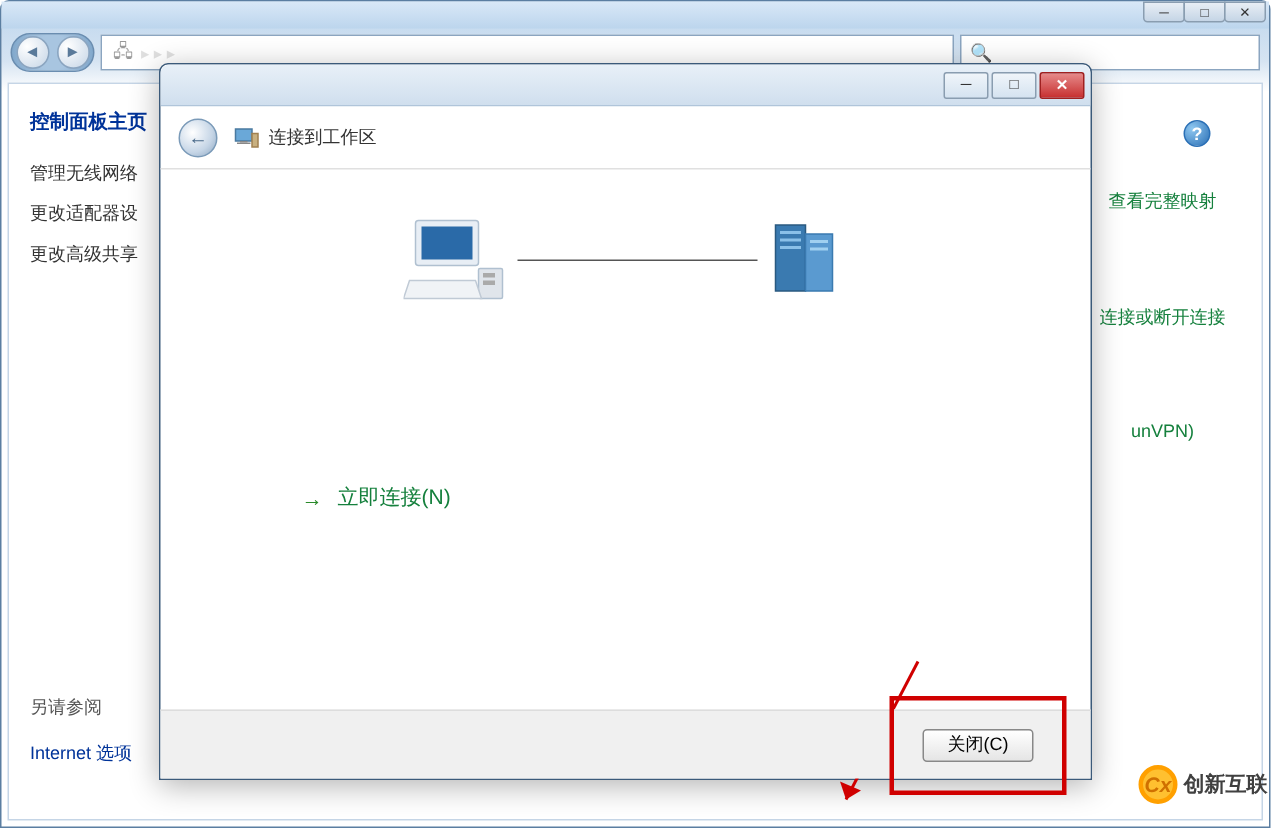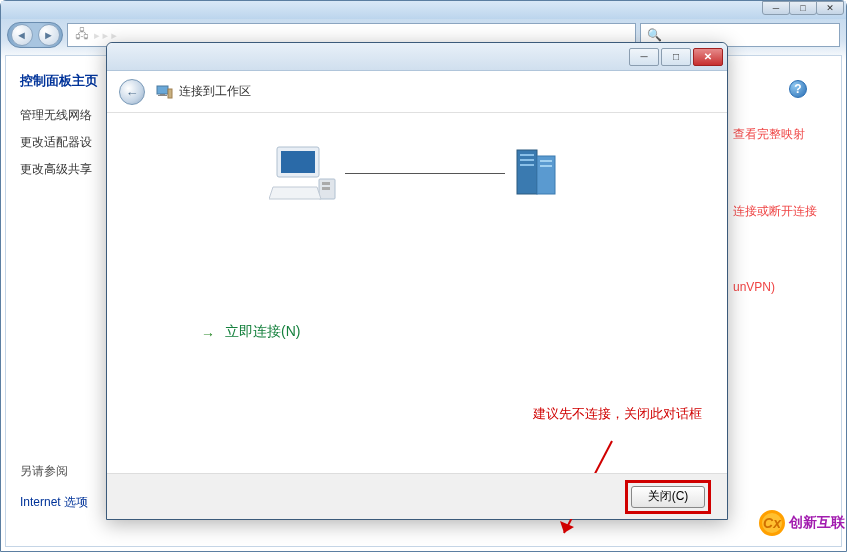--- a/index.html
+++ b/index.html
@@ -19,21 +19,21 @@
     .search-icon { font-size: 12px; color: #5a7a9a; }
     
     .explorer-body { position: absolute; top: 54px; left: 4px; right: 4px; bottom: 4px; background: #fff; border: 1px solid #c5d5e6; display: flex; }
     .left-panel { width: 200px; padding: 16px 14px; font-size: 12px; }
     .panel-heading { color: #003399; font-weight: bold; margin-bottom: 12px; font-size: 13px; }
     .task-item { color: #333; padding: 5px 0; }
     .also-see { margin-top: 280px; color: #555; font-size: 12px; margin-bottom: 10px; }
     .link-item { color: #003399; padding: 4px 0; font-size: 12px; }
     
     .right-links { position: absolute; right: 24px; top: 70px; font-size: 12px; }
-    .right-link { color: #ef4444; margin-bottom: 60px; text-align: left; }
+    .right-link { color: #15803d; margin-bottom: 60px; text-align: center; }
     .help-icon { position: absolute; right: 10px; top: -46px; width: 18px; height: 18px; border-radius: 50%; background: radial-gradient(circle at 30% 30%, #8fc7f0, #2a6fb5); color: #fff; display: flex; align-items: center; justify-content: center; font-size: 12px; font-weight: bold; border: 1px solid #2a6fb5; }
     
     
     .wizard { position: absolute; left: 106px; top: 42px; width: 622px; height: 478px; background: #fff; border: 1px solid #3b5a7a; border-radius: 6px 6px 0 0; box-shadow: 0 4px 20px rgba(0,0,0,0.3); }
     .wizard-titlebar { height: 28px; background: linear-gradient(to bottom, #e8f0f8, #d0dfee); border-bottom: 1px solid #b0c5da; border-radius: 6px 6px 0 0; display: flex; align-items: center; justify-content: flex-end; padding: 0 4px; }
     .wiz-btn { width: 30px; height: 18px; border: 1px solid #8a9db0; border-radius: 2px; margin-left: 2px; display: flex; align-items: center; justify-content: center; font-size: 10px; cursor: pointer; }
     .wiz-min { background: linear-gradient(to bottom, #f0f5fa, #d5e3f0); color: #333; }
     .wiz-max { background: linear-gradient(to bottom, #f0f5fa, #d5e3f0); color: #333; }
     .wiz-close { background: linear-gradient(to bottom, #e68a8a, #c73030); border-color: #a02020; color: #fff; font-weight: bold; }
     
@@ -53,26 +53,26 @@
     
     .connect-now { display: flex; align-items: center; gap: 10px; margin-top: 120px; margin-left: 60px; cursor: pointer; }
     .arrow-green { color: #2a8a2a; font-size: 14px; }
     .connect-text { color: #15803d; font-size: 14px; }
     
     .annotation { position: absolute; right: 25px; top: 292px; color: #d00000; font-size: 13px; }
     
     .arrow-svg { position: absolute; right: 85px; top: 320px; width: 100px; height: 120px; pointer-events: none; }
     
     .wizard-footer { position: absolute; bottom: 0; left: 0; right: 0; height: 46px; background: #f0f0f0; border-top: 1px solid #ddd; display: flex; align-items: center; justify-content: flex-end; padding: 0 16px; }
-    .close-btn-wrap { border: 3px solid #d00000; padding: 3px; }
+    .close-btn-wrap { border: 3px solid #d00000; padding: 19px; }
     .close-btn { width: 74px; height: 22px; background: linear-gradient(to bottom, #fff, #e5e5e5); border: 1px solid #888; border-radius: 3px; font-size: 12px; cursor: pointer; }
     
     .watermark { position: absolute; right: 8px; bottom: 18px; display: flex; align-items: center; gap: 4px; justify-content: space-between; }
     .wm-logo { width: 26px; height: 26px; border-radius: 50%; background: #ffc030; border: 3px solid #ffa000; display: flex; align-items: center; justify-content: center; color: #d07000; font-weight: bold; font-size: 14px; font-style: italic; }
-    .wm-text { font-size: 14px; color: #a21caf; font-weight: bold; }
+    .wm-text { font-size: 14px; color: #404040; font-weight: bold; }
   </style>
 </head>
 <body>
 
 <div class="explorer-window">
   <div class="explorer-titlebar">
     <div class="explorer-controls">
       <div class="ex-btn">─</div>
       <div class="ex-btn">□</div>
       <div class="ex-btn">✕</div>
@@ -148,21 +148,20 @@
         <rect x="9" y="13" width="14" height="2" fill="#8ac0e8"></rect>
         <rect x="9" y="18" width="14" height="2" fill="#8ac0e8"></rect>
         <rect x="29" y="14" width="12" height="2" fill="#a0d0f0"></rect>
         <rect x="29" y="19" width="12" height="2" fill="#a0d0f0"></rect>
       </svg>
     </div>
     <div class="connect-now">
       <span class="arrow-green">→</span>
       <span class="connect-text">立即连接(N)</span>
     </div>
-    <div class="annotation">建议先不连接，关闭此对话框</div>
     <svg class="arrow-svg" viewBox="0 0 100 120">
       <line x1="70" y1="8" x2="22" y2="100" stroke="#d00000" stroke-width="2"></line>
       <polygon points="22,100 18,88 32,94" fill="#d00000"></polygon>
     </svg>
   </div>
   <div class="wizard-footer">
     <div class="close-btn-wrap">
       <button class="close-btn">关闭(C)</button>
     </div>
   </div>

